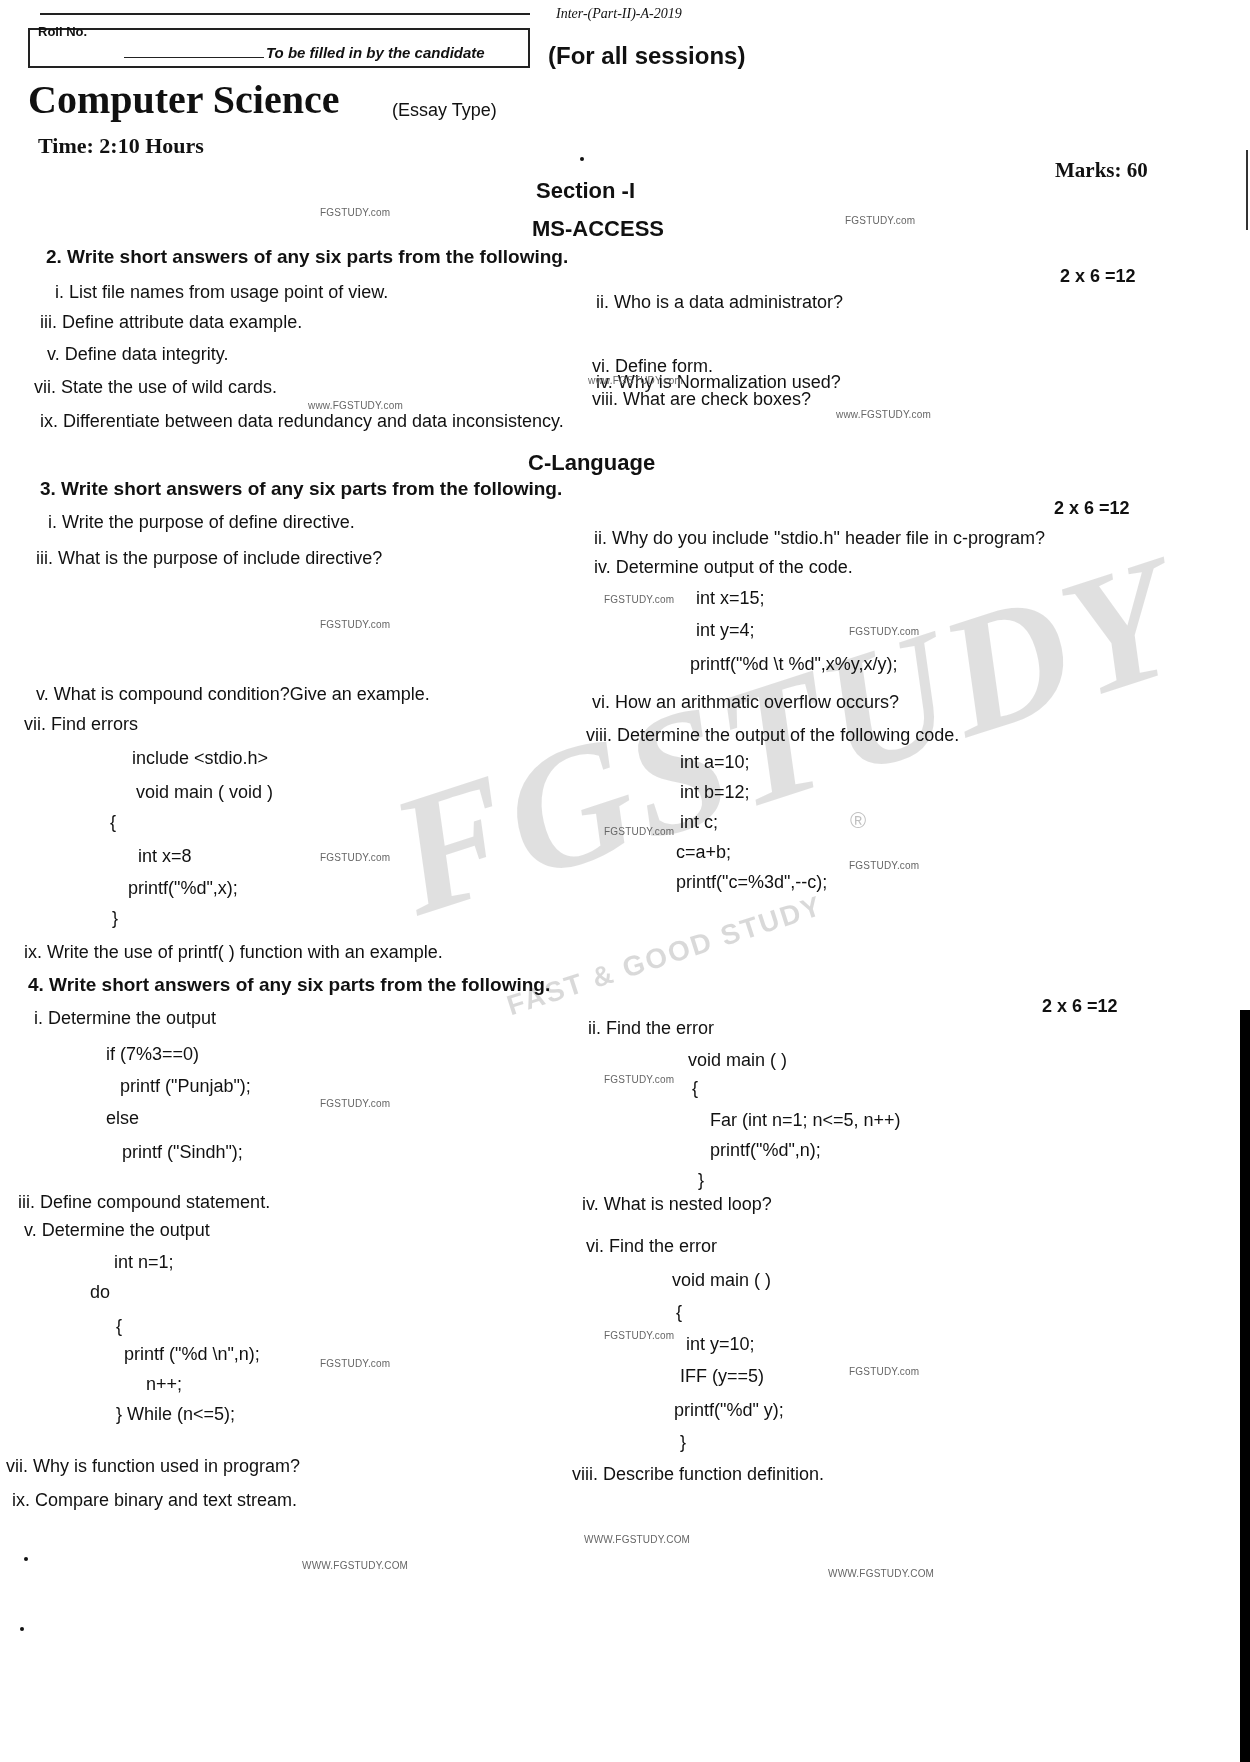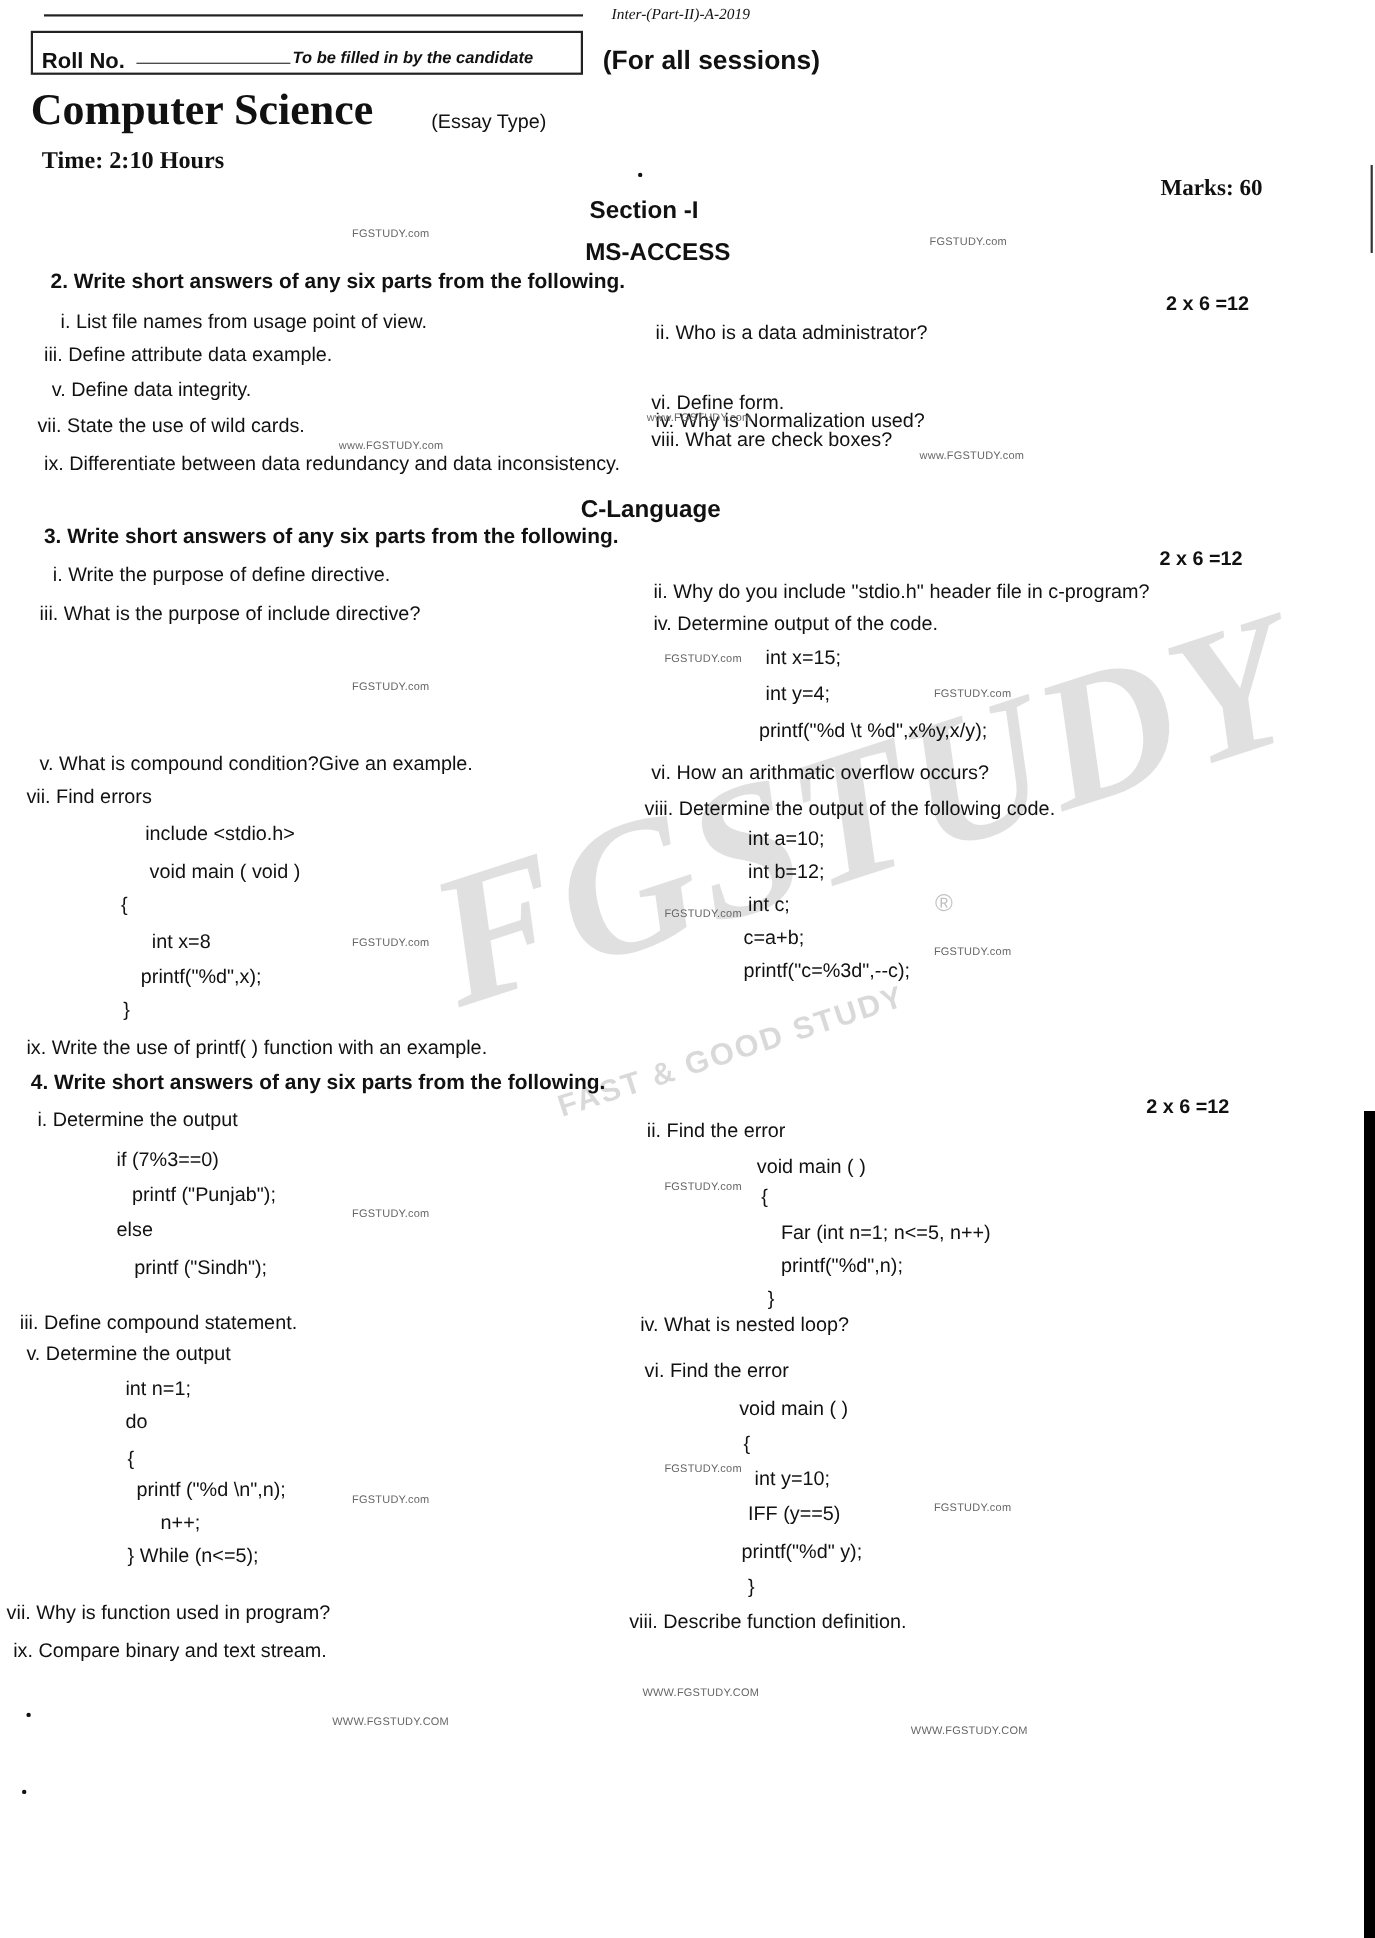--- a/index.html
+++ b/index.html
@@ -7,21 +7,21 @@
     width: 1250px; height: 1762px; position: relative; overflow: hidden;
     background: #ffffff; color: #111;
     font-family: "Liberation Sans", sans-serif;
   }
   .abs { position: absolute; white-space: nowrap; }
   .topline { position: absolute; left: 40px; top: 13px; width: 490px; height: 2px; background: #222; }
   .rollbox {
     position: absolute; left: 28px; top: 28px; width: 502px; height: 40px;
     border: 2px solid #222; border-bottom-width: 2px; box-sizing: border-box;
   }
-  .roll-label { left: 38px; top: 45px; font-size: 20px; font-weight: bold; }
+  .roll-label { left: 38px; top: 24px; font-size: 13px; font-weight: bold; }
   .roll-line { position: absolute; left: 124px; top: 57px; width: 140px; height: 1px; background: #222; }
   .roll-hint { left: 266px; top: 44px; font-size: 15px; font-style: italic; font-weight: bold; }
   .paper-code { left: 556px; top: 6px; font-family: "Liberation Serif", serif; font-style: italic; font-size: 14px; }
   .sessions { left: 548px; top: 42px; font-size: 24px; font-weight: bold; }
   .title { left: 28px; top: 76px; font-family: "Liberation Serif", serif; font-weight: bold; font-size: 40px; }
   .subtitle { left: 392px; top: 100px; font-size: 18px; }
   .time { left: 38px; top: 133px; font-family: "Liberation Serif", serif; font-weight: bold; font-size: 22px; }
   .marks { left: 1055px; top: 158px; font-family: "Liberation Serif", serif; font-weight: bold; font-size: 21px; }
   .section-h { font-weight: bold; font-size: 22px; }
   .q-stem { font-weight: bold; font-size: 19px; }
@@ -127,21 +127,21 @@
 <div class="abs code" style="left:710px;top:1110px;">Far (int n=1; n&lt;=5, n++)</div>
 <div class="abs code" style="left:122px;top:1142px;">printf ("Sindh");</div>
 <div class="abs code" style="left:710px;top:1140px;">printf("%d",n);</div>
 <div class="abs code" style="left:698px;top:1170px;">}</div>
 <div class="abs item" style="left:18px;top:1192px;">iii. Define compound statement.</div>
 <div class="abs item" style="left:582px;top:1194px;">iv. What is nested loop?</div>
 <div class="abs item" style="left:24px;top:1220px;">v. Determine the output</div>
 <div class="abs item" style="left:586px;top:1236px;">vi. Find the error</div>
 <div class="abs code" style="left:114px;top:1252px;">int n=1;</div>
 <div class="abs code" style="left:672px;top:1270px;">void main ( )</div>
-<div class="abs code" style="left:90px;top:1282px;margin-left:24px;">do</div>
+<div class="abs code" style="left:90px;top:1282px;">do</div>
 <div class="abs code" style="left:116px;top:1316px;">{</div>
 <div class="abs code" style="left:676px;top:1302px;">{</div>
 <div class="abs wm" style="left:604px;top:1330px;">FGSTUDY.com</div>
 <div class="abs code" style="left:124px;top:1344px;">printf ("%d \n",n);</div>
 <div class="abs code" style="left:686px;top:1334px;">int y=10;</div>
 <div class="abs wm" style="left:320px;top:1358px;">FGSTUDY.com</div>
 <div class="abs wm" style="left:849px;top:1366px;">FGSTUDY.com</div>
 <div class="abs code" style="left:146px;top:1374px;">n++;</div>
 <div class="abs code" style="left:680px;top:1366px;">IFF (y==5)</div>
 <div class="abs code" style="left:116px;top:1404px;">}  While (n&lt;=5);</div>

